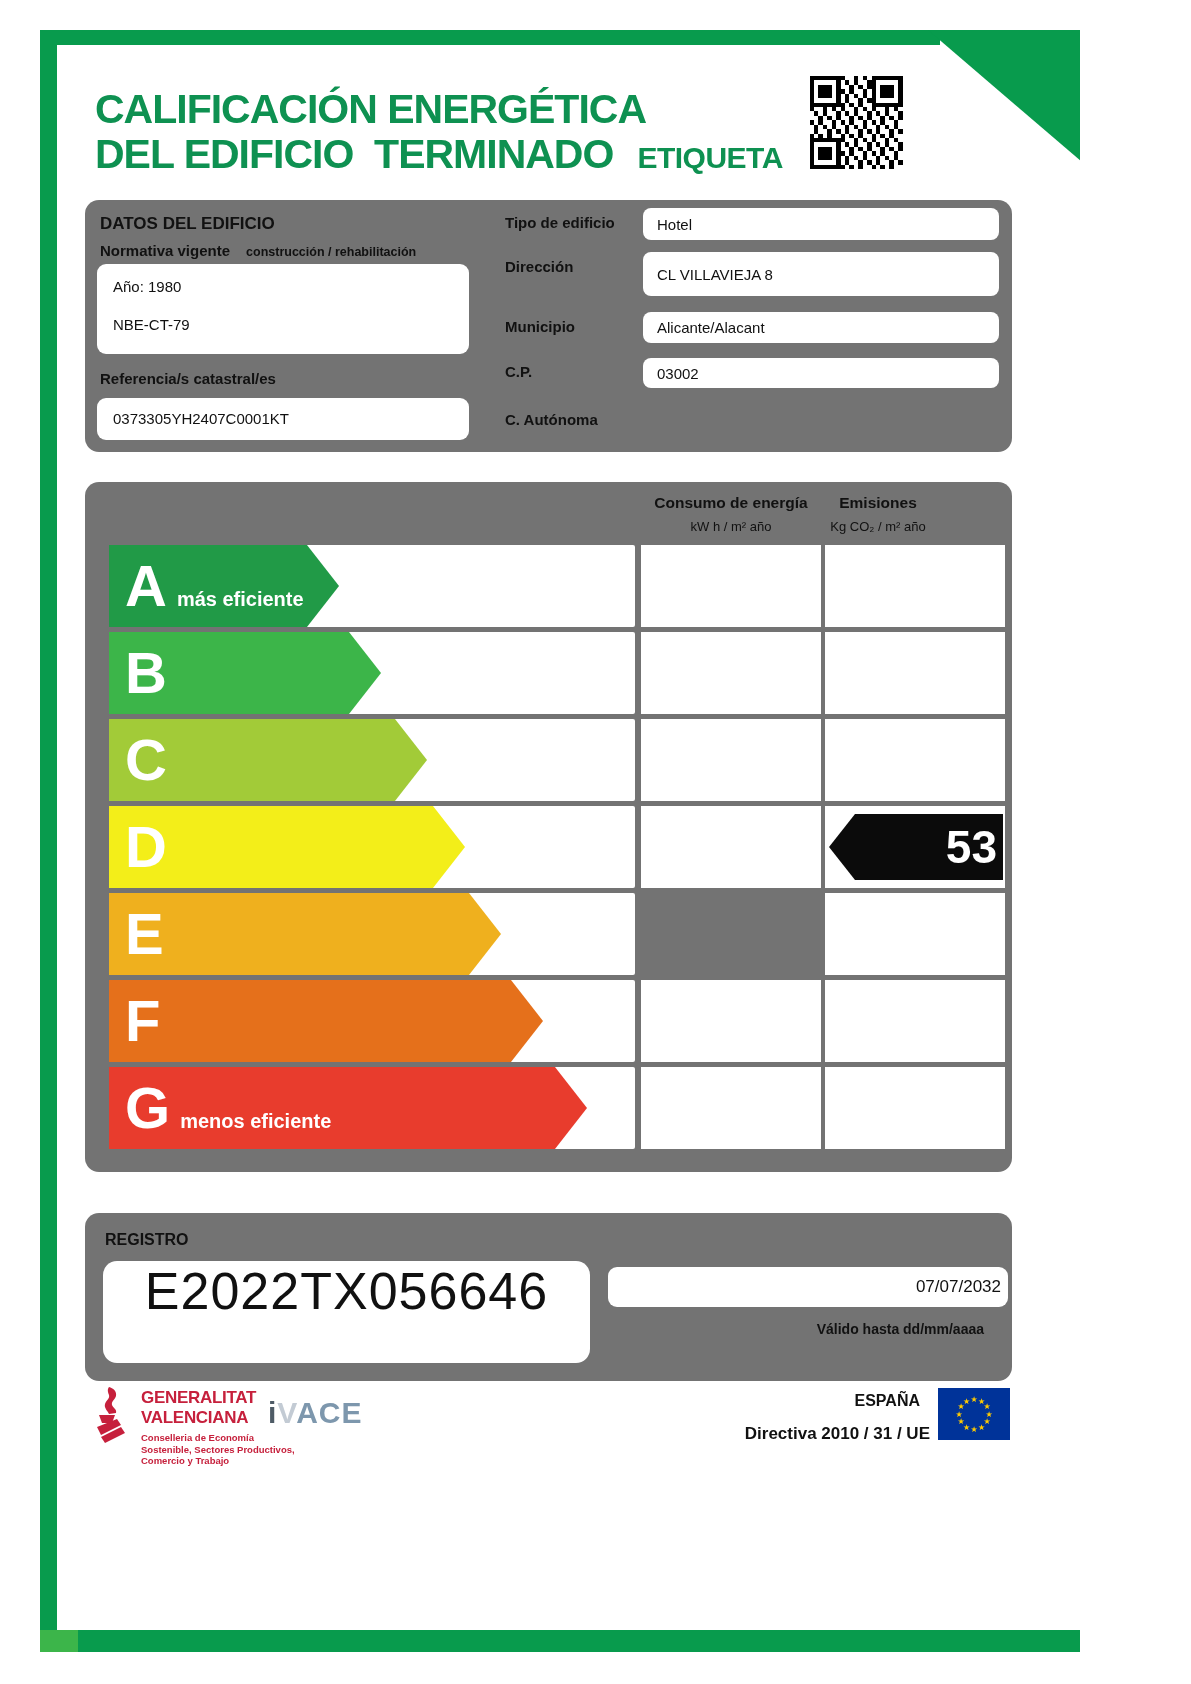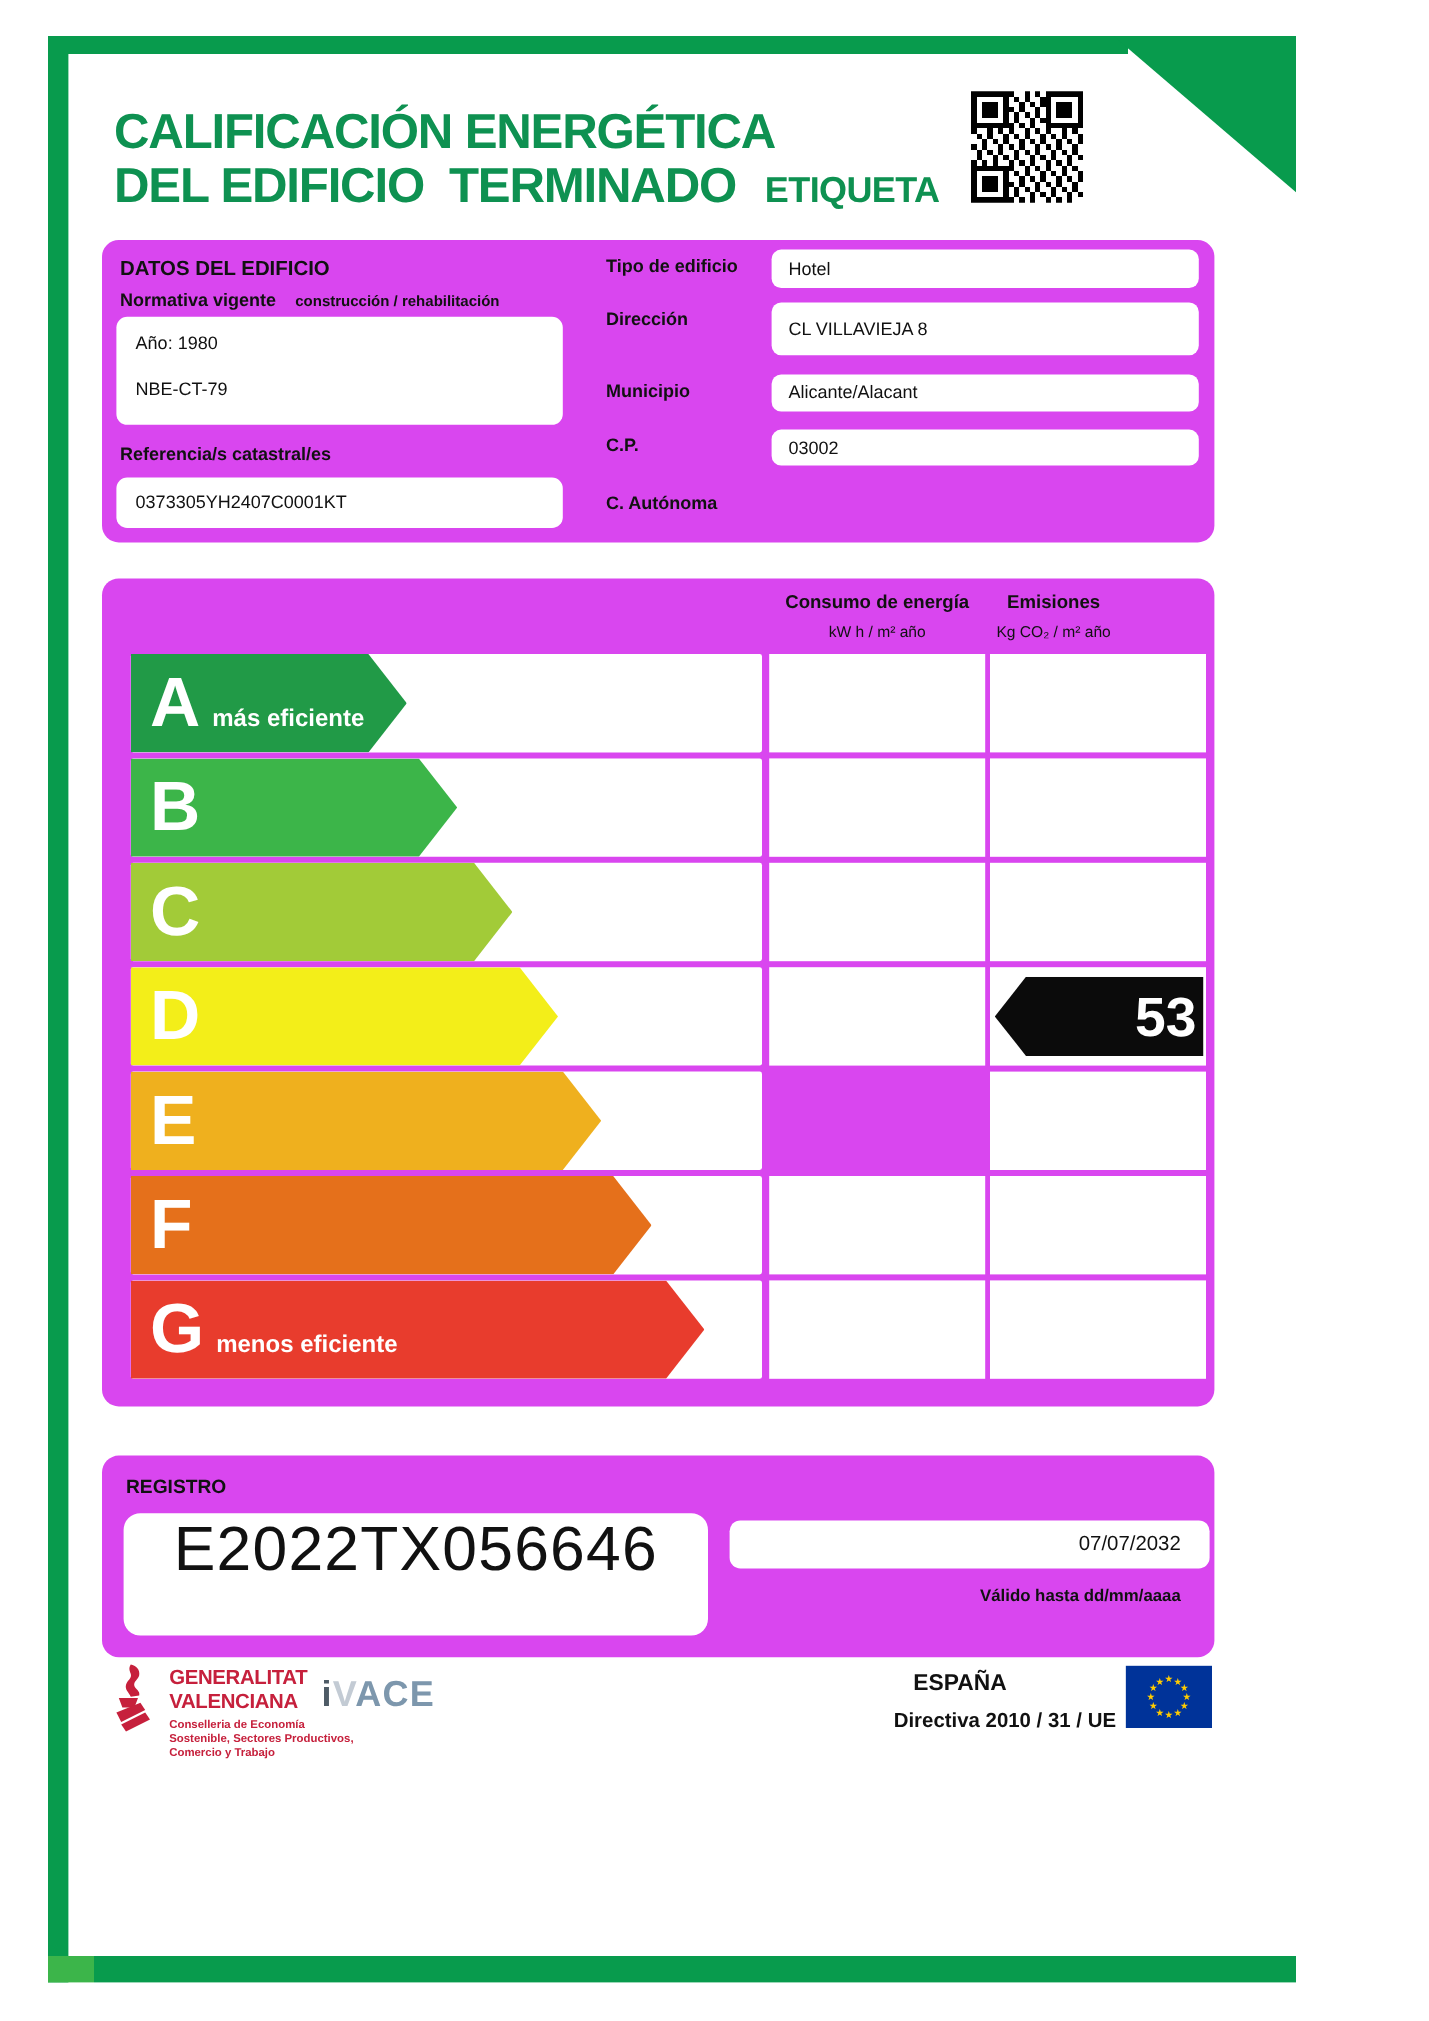--- a/index.html
+++ b/index.html
@@ -12,21 +12,21 @@
   .frame-corner{position:absolute;left:928px;top:30px;width:224px;height:192px}
   .frame-corner polygon{fill:var(--green)}
   .frame-bottom{position:absolute;left:40px;top:1630px;width:1112px;height:22px;
         background:linear-gradient(90deg,#3cb54a 0 38px,var(--green) 38px 96%,#35a94d 96%)}
   
   .t1{position:absolute;left:95px;top:86px;font-size:41px;font-weight:700;color:var(--titlegreen);letter-spacing:-1px}
   .t2{position:absolute;left:95px;top:131px;font-size:41px;font-weight:700;color:var(--titlegreen);letter-spacing:-1px;white-space:pre}
   .t2 .tag{font-size:30px;margin-left:24px;letter-spacing:-.5px}
   .qr{position:absolute;left:806px;top:76px;width:100px;height:93px;background:#fff}
   
-  .panel{position:absolute;left:85px;width:927px;background:#d946ef;border-radius:14px}
+  .panel{position:absolute;left:85px;width:927px;background:#737373;border-radius:14px}
   .datos{top:200px;height:252px}
   .escala{top:482px;height:690px}
   .registro{top:1213px;height:168px}
   .wbox{position:absolute;background:#fff;border-radius:9px}
   
   .d-title{position:absolute;left:15px;top:14px;font-size:17px;font-weight:700}
   .d-norm{position:absolute;left:15px;top:42px;font-size:15px;font-weight:700}
   .d-norm .sub{font-size:12.5px;font-weight:600;margin-left:16px}
   .norm-box{left:12px;top:64px;width:372px;height:90px}
   .norm-l1{position:absolute;left:16px;top:14px;font-size:15px}
@@ -54,30 +54,30 @@
   .letter{font-size:58px;font-weight:700;color:#fff;margin-left:16px;line-height:1}
   .suffix{font-size:20px;font-weight:700;color:#fff;margin-left:10px;position:relative;top:13px;white-space:nowrap}
   .bval{position:absolute;right:2px;top:50%;transform:translateY(-50%);width:174px;height:66px;background:#0b0b0b;
         color:#fff;display:flex;align-items:center;justify-content:flex-end;font-size:46px;font-weight:700;
         clip-path:polygon(0 50%,26px 0,100% 0,100% 100%,26px 100%);padding-right:6px;box-sizing:border-box}
   
   .r-title{position:absolute;left:20px;top:18px;font-size:16px;font-weight:700}
   .code-box{left:18px;top:48px;width:487px;height:102px;border-radius:14px;display:flex;
             justify-content:center;font-size:52px;letter-spacing:1px}
   .date-box{left:523px;top:54px;width:400px;height:40px;display:flex;align-items:center;justify-content:flex-end;
-            padding-right:24px;font-size:17px;box-sizing:border-box}
+            padding-right:7px;font-size:17px;box-sizing:border-box}
   .valid{position:absolute;left:523px;top:108px;width:400px;text-align:right;padding-right:24px;
          font-size:14px;font-weight:700;box-sizing:border-box}
   
   .gv-icon{position:absolute;left:95px;top:1385px;width:40px;height:62px}
   .gv-text{position:absolute;left:141px;top:1388px;color:var(--red);font-weight:700;font-size:17px;line-height:20px;letter-spacing:-.3px}
   .gv-sub{position:absolute;left:141px;top:1432px;color:var(--red);font-weight:700;font-size:9.5px;line-height:11.5px}
   .ivace{position:absolute;left:268px;top:1396px;font-size:30px;font-weight:700;letter-spacing:1px}
   .ivace .c1{color:#4e5b66}.ivace .c2{color:#c3cbd4}.ivace .c3{color:#7d97ad}
-  .espana{position:absolute;left:680px;top:1392px;width:240px;text-align:center;font-size:19px;font-weight:700}
+  .espana{position:absolute;left:680px;top:1392px;width:240px;text-align:right;font-size:16px;font-weight:700}
   .directiva{position:absolute;left:600px;top:1424px;width:330px;text-align:right;font-size:17px;font-weight:700}
   .euflag{position:absolute;left:938px;top:1388px;width:72px;height:52px}
 </style>
 </head>
 <body>
 
 <div class="page" style="--green: #089b4d; --titlegreen: #0e9151; --red: #c6203c;">
 
   <div class="frame-left"></div>
   <div class="frame-top"></div>

